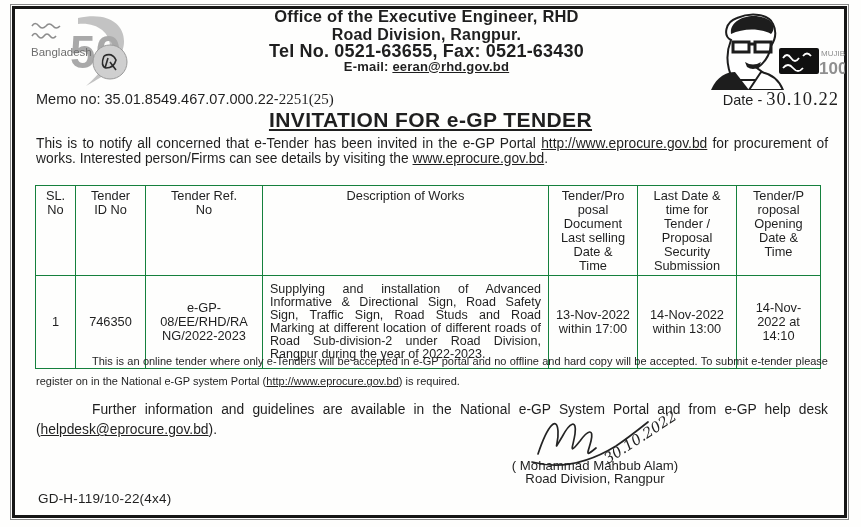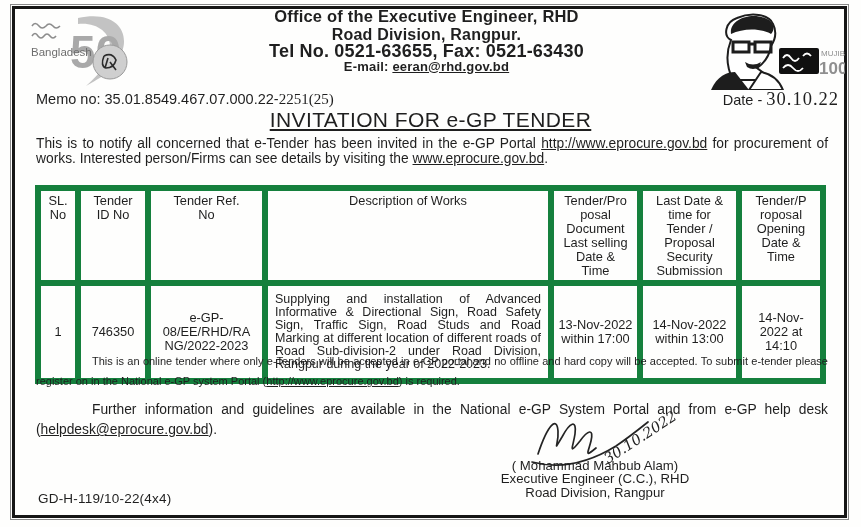--- a/index.html
+++ b/index.html
@@ -24,30 +24,30 @@
   .logo-left{position:absolute;left:26px;top:12px;width:118px;height:84px;}
   .logo-right{position:absolute;left:703px;top:10px;width:142px;height:80px;}
   
   .memo-row{position:absolute;left:36px;right:20px;top:89px;font-size:14.5px;}
   .memo-left{position:absolute;left:0;top:2px;}
   .memo-suffix{font-family:"Liberation Serif", serif;font-size:15px;}
   .date-right{position:absolute;right:2px;top:0;}
   .date-value{font-family:"Liberation Serif", serif;font-size:18.5px;letter-spacing:1px;}
   
   .doc-title{position:absolute;left:0;right:0;top:108px;text-align:center;
-    font-size:21px;font-weight:normal;letter-spacing:.4px;
+    font-size:21px;font-weight:bold;letter-spacing:.4px;
     text-decoration:underline;text-decoration-thickness:2px;text-underline-offset:2px;}
   
   .para{position:absolute;left:36px;right:33px;text-align:justify;}
   .intro{top:137px;font-size:13.8px;line-height:14.6px;font-weight:500;}
   .p2{top:351px;font-size:11px;line-height:20.3px;text-indent:56px;}
   .p3{top:400px;font-size:13.8px;line-height:20.3px;text-indent:56px;}
   
   .tender-table{position:absolute;left:35px;top:185px;border-collapse:collapse;table-layout:fixed;}
-  .tender-table td,.tender-table th{border:6px solid #15803d;font-weight:normal;
+  .tender-table td,.tender-table th{border:1px solid #15803d;font-weight:normal;
     font-size:12.8px;line-height:14px;text-align:center;padding:2px 3px;}
   .tender-table thead th{vertical-align:top;height:70px;padding-top:3px;}
   .tender-table tbody td{height:88px;vertical-align:middle;}
   .pre{white-space:pre-line;}
   td.desc{font-size:12.5px;line-height:12.9px;text-align:justify;vertical-align:top;padding:2px 7px;}
   
   .sig-art{position:absolute;left:528px;top:410px;width:195px;height:60px;}
   .sig-script{font-family:"DejaVu Serif", serif;font-style:italic;fill:#222;}
   .sig-block{position:absolute;left:440px;width:310px;top:459px;text-align:center;
     font-size:13.2px;line-height:13.4px;}
@@ -168,18 +168,17 @@
   <div class="sig-art">
     <svg viewBox="0 0 195 60" width="195" height="60">
       <path d="M10 44 C20 14 29 6 30 21 C31 34 24 44 34 27 C42 12 49 9 47 24 C45 37 40 46 52 31 C60 20 66 18 63 31 C60 43 56 48 68 38" fill="none" stroke="#242424" stroke-width="1.7" stroke-linecap="round"></path>
       <path d="M4 52 C34 60 62 52 88 36 C100 28 110 20 120 12" fill="none" stroke="#242424" stroke-width="1.7" stroke-linecap="round"></path>
       <text class="sig-script" x="80" y="54" font-size="14.5" transform="rotate(-33 80 54)">30.10.2022</text>
     </svg>
   </div>
 
   <div class="sig-block">
     <div>( Mohammad Mahbub Alam)</div>
-    <div>Executive Engineer (C.C.), RHD</div>
     <div>Road Division, Rangpur</div>
   </div>
 
   <div class="footer-code">GD-H-119/10-22(4x4)</div>
 </div>
 
 </body></html>

